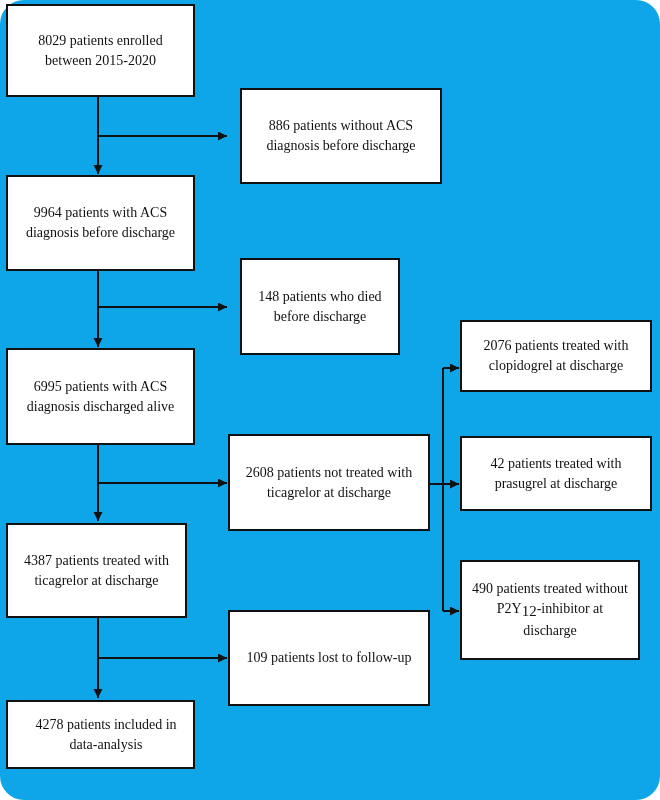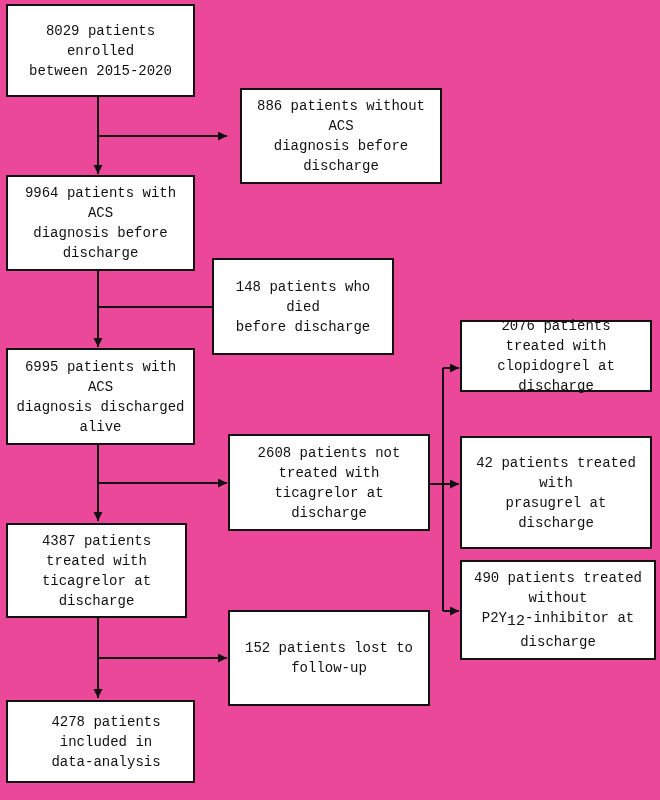--- a/index.html
+++ b/index.html
@@ -1,18 +1,18 @@
 <!DOCTYPE html>
 <html><head>
 <meta charset="utf-8">
 <style>
   html, body { margin:0; padding:0; background:#ffffff; }
   .canvas {
-    position:relative; width:660px; height:800px; background:#ec4899;
-    font-family:Liberation Mono, monospace; color:#111111;
+    position:relative; width:660px; height:800px; background:#0ea5e9;
+    font-family:Liberation Serif, serif; color:#111111;border-radius:24px;
   }
   .connectors { position:absolute; left:0; top:0; width:660px; height:800px; }
   .connectors line { stroke:#111111; stroke-width:2; }
   .box {
     position:absolute; box-sizing:border-box;
     border:2px solid #111111; background:#ffffff;
     display:flex; align-items:center; justify-content:center;
     text-align:center; font-size:14px; line-height:20px;
     white-space:pre-line; padding:4px 8px;
   }
@@ -53,49 +53,49 @@
 diagnosis before discharge</span>
   </div>
   <div class="box" style="left:6px; top:348px; width:189px; height:97px;">
     <span>6995 patients with ACS
 diagnosis discharged alive</span>
   </div>
   <div class="box" style="left:6px; top:523px; width:181px; height:95px;">
     <span>4387 patients treated with
 ticagrelor at discharge</span>
   </div>
-  <div class="box" style="left:6px; top:700px; width:189px; height:83px;padding-left:19px;">
+  <div class="box" style="left:6px; top:700px; width:189px; height:69px;padding-left:19px;">
     <span>4278 patients included in
 data-analysis</span>
   </div>
 
   <div class="box" style="left:228px; top:88px; width:202px; height:96px;margin-left:12px;">
     <span>886 patients without ACS
 diagnosis before discharge</span>
   </div>
-  <div class="box" style="left:212px; top:258px; width:182px; height:97px;">
+  <div class="box" style="left:240px; top:258px; width:160px; height:97px;">
     <span>148 patients who died
 before discharge</span>
   </div>
   <div class="box" style="left:228px; top:434px; width:202px; height:97px;">
     <span>2608 patients not treated with
 ticagrelor at discharge</span>
   </div>
   <div class="box" style="left:228px; top:610px; width:202px; height:96px;">
-    <span>152 patients lost to follow-up</span>
+    <span>109 patients lost to follow-up</span>
   </div>
 
   <div class="box" style="left:460px; top:320px; width:192px; height:72px;">
     <span>2076 patients treated with
 clopidogrel at discharge</span>
   </div>
-  <div class="box" style="left:460px; top:436px; width:192px; height:113px;">
+  <div class="box" style="left:460px; top:436px; width:192px; height:75px;">
     <span>42 patients treated with
 prasugrel at discharge</span>
   </div>
-  <div class="box plainlines" style="left:460px; top:560px; width:196px; height:100px;">
+  <div class="box plainlines" style="left:460px; top:560px; width:180px; height:100px;">
     <div>
       <div>490 patients treated without</div>
       <div><span>P2Y</span><span class="sub">12</span><span>-inhibitor at discharge</span></div>
     </div>
   </div>
 
 </div>
 
 </body></html>

